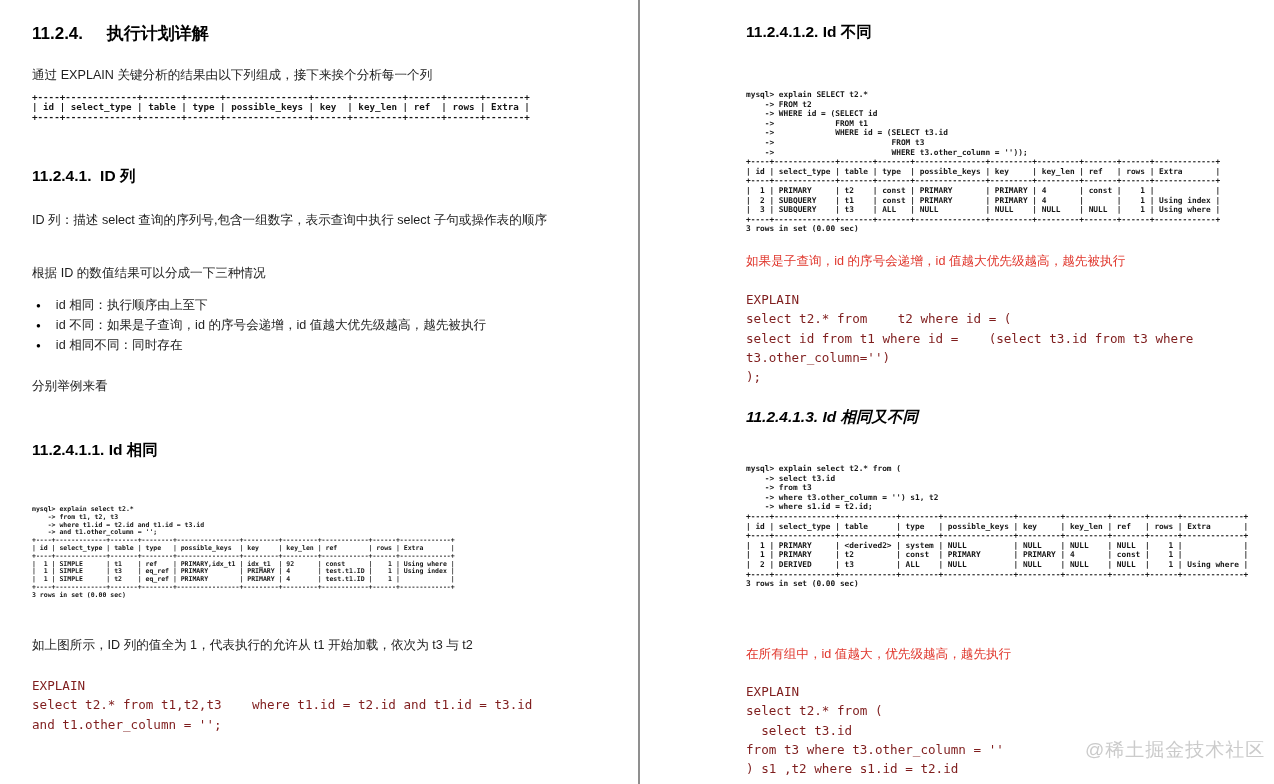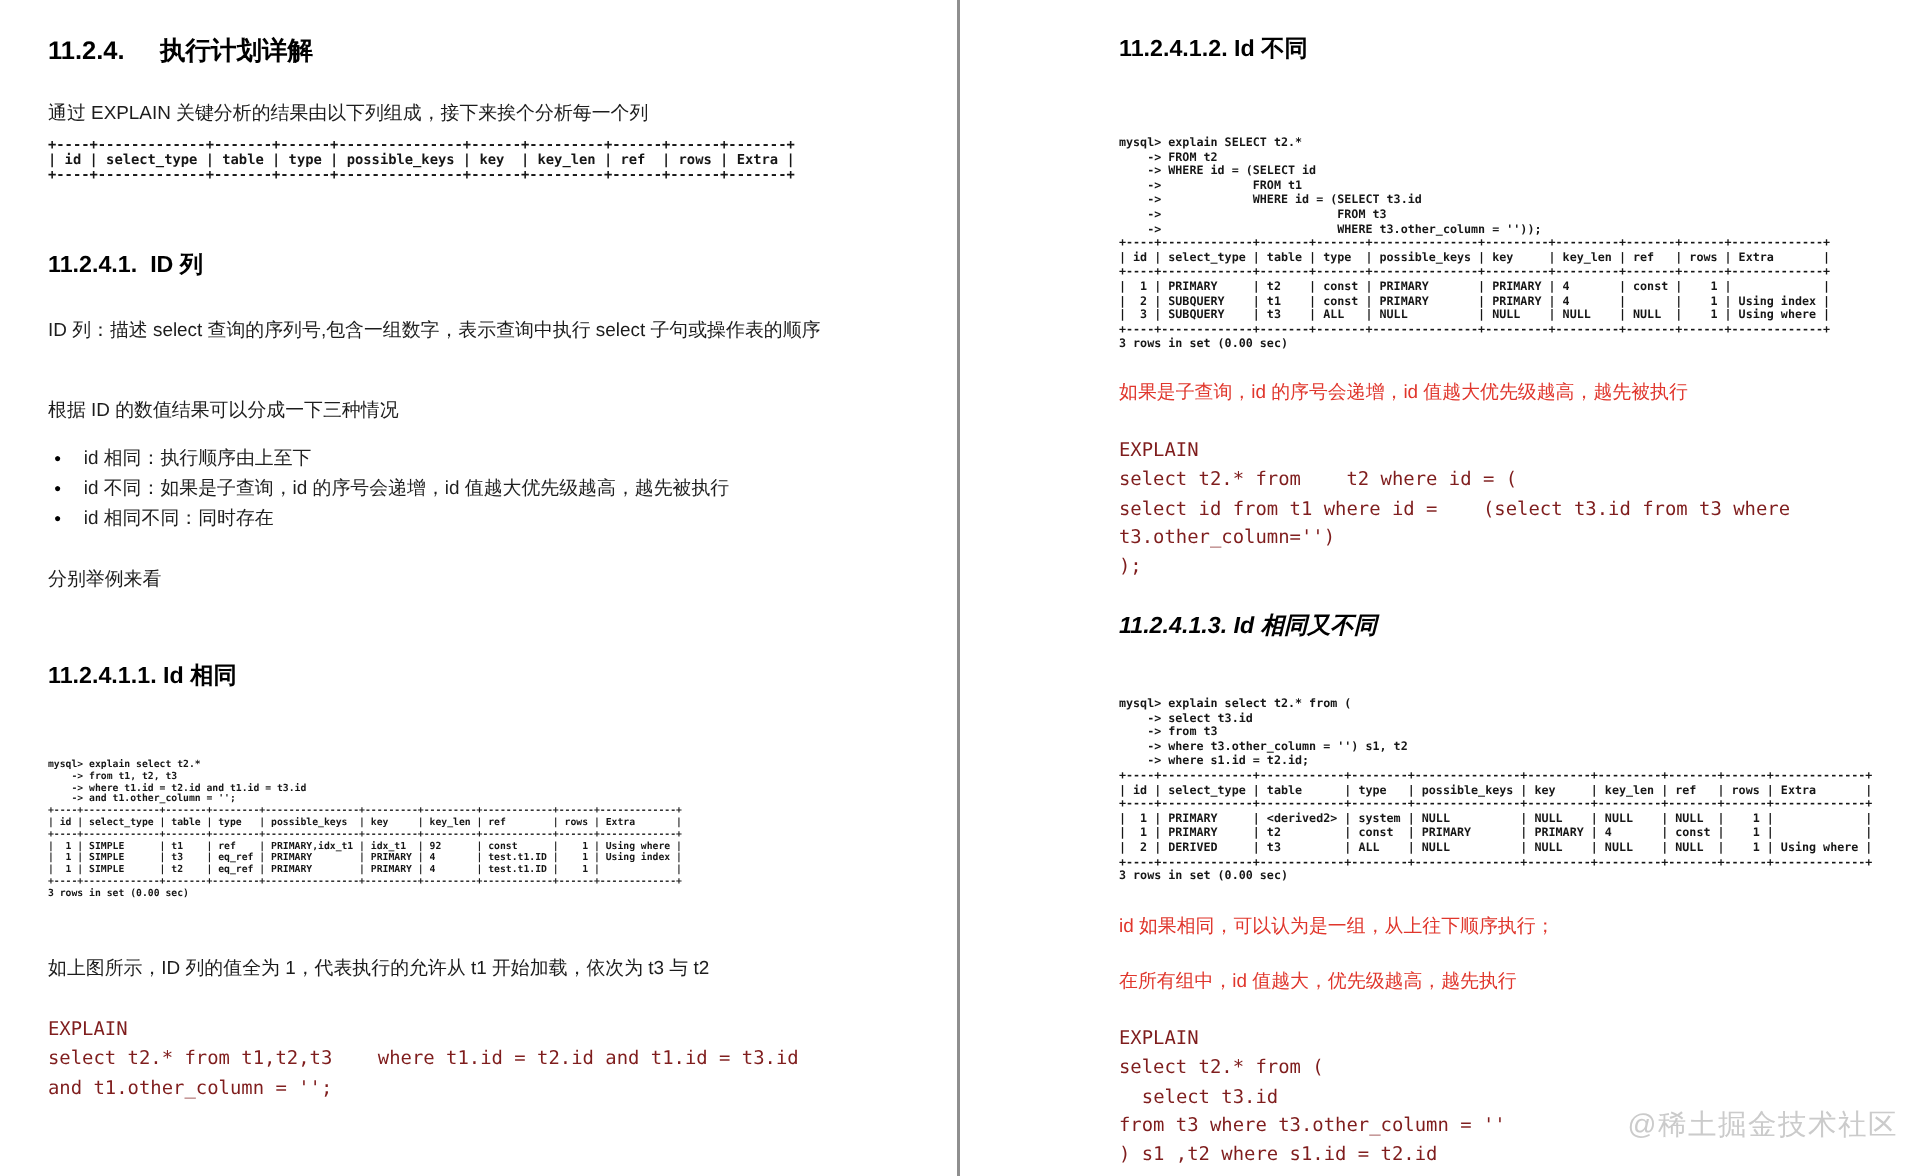--- a/index.html
+++ b/index.html
@@ -137,21 +137,20 @@
     -&gt; where s1.id = t2.id;
 +----+-------------+------------+--------+---------------+---------+---------+-------+------+-------------+
 | id | select_type | table      | type   | possible_keys | key     | key_len | ref   | rows | Extra       |
 +----+-------------+------------+--------+---------------+---------+---------+-------+------+-------------+
 |  1 | PRIMARY     | &lt;derived2&gt; | system | NULL          | NULL    | NULL    | NULL  |    1 |             |
 |  1 | PRIMARY     | t2         | const  | PRIMARY       | PRIMARY | 4       | const |    1 |             |
 |  2 | DERIVED     | t3         | ALL    | NULL          | NULL    | NULL    | NULL  |    1 | Using where |
 +----+-------------+------------+--------+---------------+---------+---------+-------+------+-------------+
 3 rows in set (0.00 sec)</pre>
 
-    <p class="para red abs" style="left:106px; top:608px; width:520px;">id 如果相同，可以认为是一组，从上往下顺序执行；</p>
 
     <p class="para red abs" style="left:106px; top:645px; width:520px;">在所有组中，id 值越大，优先级越高，越先执行</p>
 
     <pre class="sqlblock abs" style="left:106px; top:682px;">EXPLAIN
 select t2.* from (
   select t3.id
 from t3 where t3.other_column = ''
 ) s1 ,t2 where s1.id = t2.id</pre>
 
     <div class="watermark abs" style="left:445px; top:737px;text-align:center;">@稀土掘金技术社区</div>

